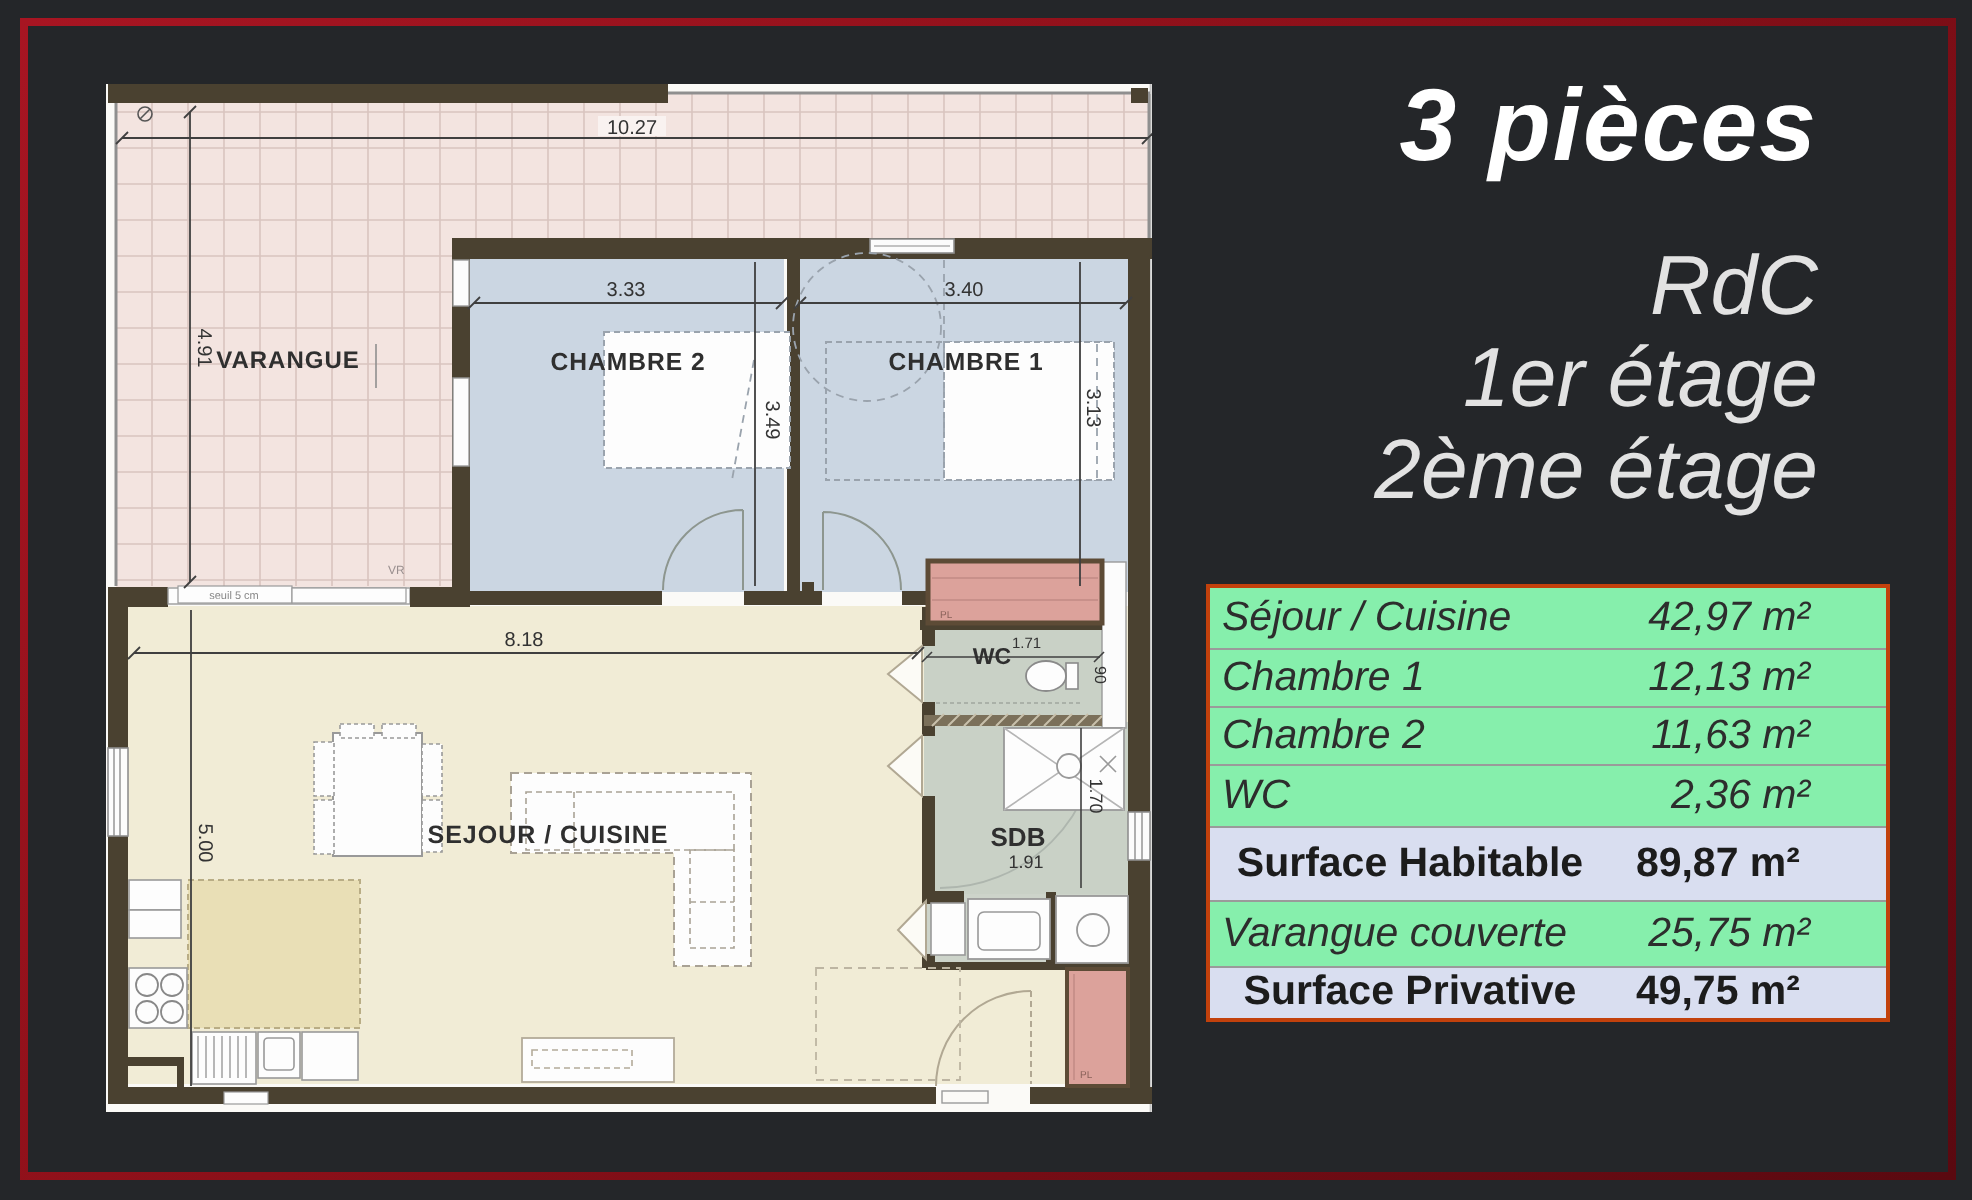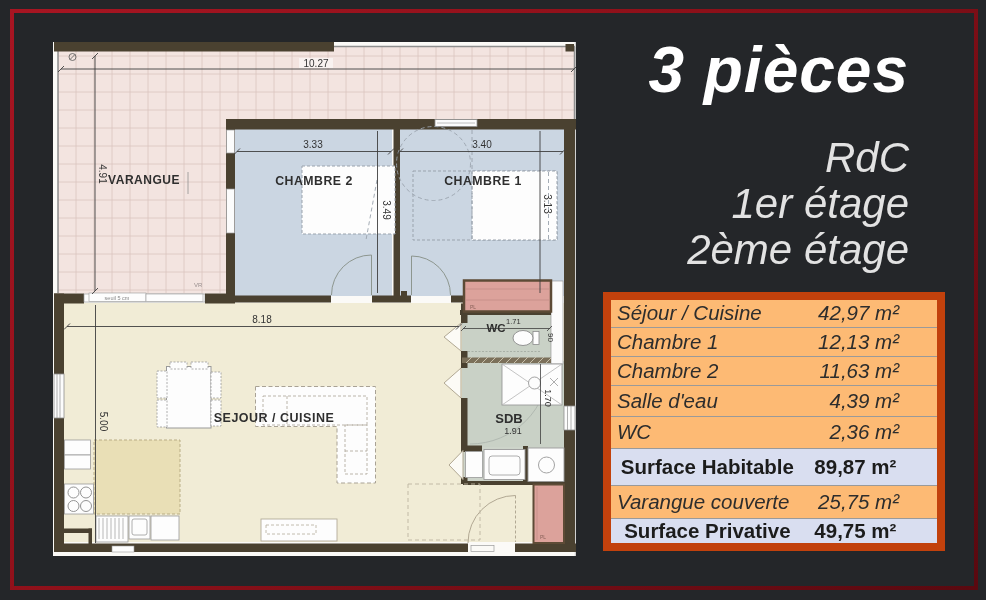--- a/index.html
+++ b/index.html
@@ -1,24 +1,24 @@
 <!DOCTYPE html>
 <html><head>
 <meta charset="utf-8">
 <style>
   html,body{margin:0;padding:0;}
   body{width:986px;height:600px;background:#242629;position:relative;overflow:hidden;
        font-family:"Liberation Sans", sans-serif;}
   .redframe{position:absolute;left:10px;top:9px;width:960px;height:573px;
        border:4px solid;border-image:linear-gradient(135deg,#a71522 0%,#8c1019 45%,#5a0910 100%) 1;}
   .title{position:absolute;right:77px;top:33px;text-align:right;color:#fff;}
-  .t1{font-size:64px;font-weight:bold;font-style:italic;letter-spacing:1px;margin-top:0;}
+  .t1{font-size:51px;font-weight:bold;font-style:italic;letter-spacing:1px;margin-top:0;}
   .sub{margin-top:28px;font-size:42px;font-style:italic;color:#e2e2e2;line-height:46px;margin-left:33px;}
   table.surf{position:absolute;left:603px;top:292px;width:342px;border-collapse:collapse;
-      background:#fdba74;border:8px solid #c2410c;}
+      background:#86efac;border:2px solid #c2410c;}
   table.surf td{font-size:20.5px;font-style:italic;color:#2d2d2d;border-top:1.5px solid #9a9a9a;
       padding:0 8px 0 6px;white-space:nowrap;}
   table.surf tr td:last-child{text-align:right;padding-right:38px;}
   table.surf tr.b td{font-style:normal;font-weight:bold;background:#d9def0;color:#1c1c1c;text-align:center;}
   table.surf tr:first-child td{border-top:none;}
 </style>
 </head>
 <body>
 
 <div class="redframe"></div>
@@ -313,24 +313,20 @@
   <tr style="height:29px">
         <td>Chambre 1</td>
         <td>12,13 m²</td>
       </tr>
 
   <tr style="height:29px">
         <td>Chambre 2</td>
         <td>11,63 m²</td>
       </tr>
 
-  <tr style="height:31.5px">
-        <td>Salle d'eau</td>
-        <td>4,39 m²</td>
-      </tr>
 
   <tr style="height:31.5px">
         <td>WC</td>
         <td>2,36 m²</td>
       </tr>
 
   <tr style="height:37px" class="b">
         <td>Surface Habitable</td>
         <td>89,87 m²</td>
       </tr>

